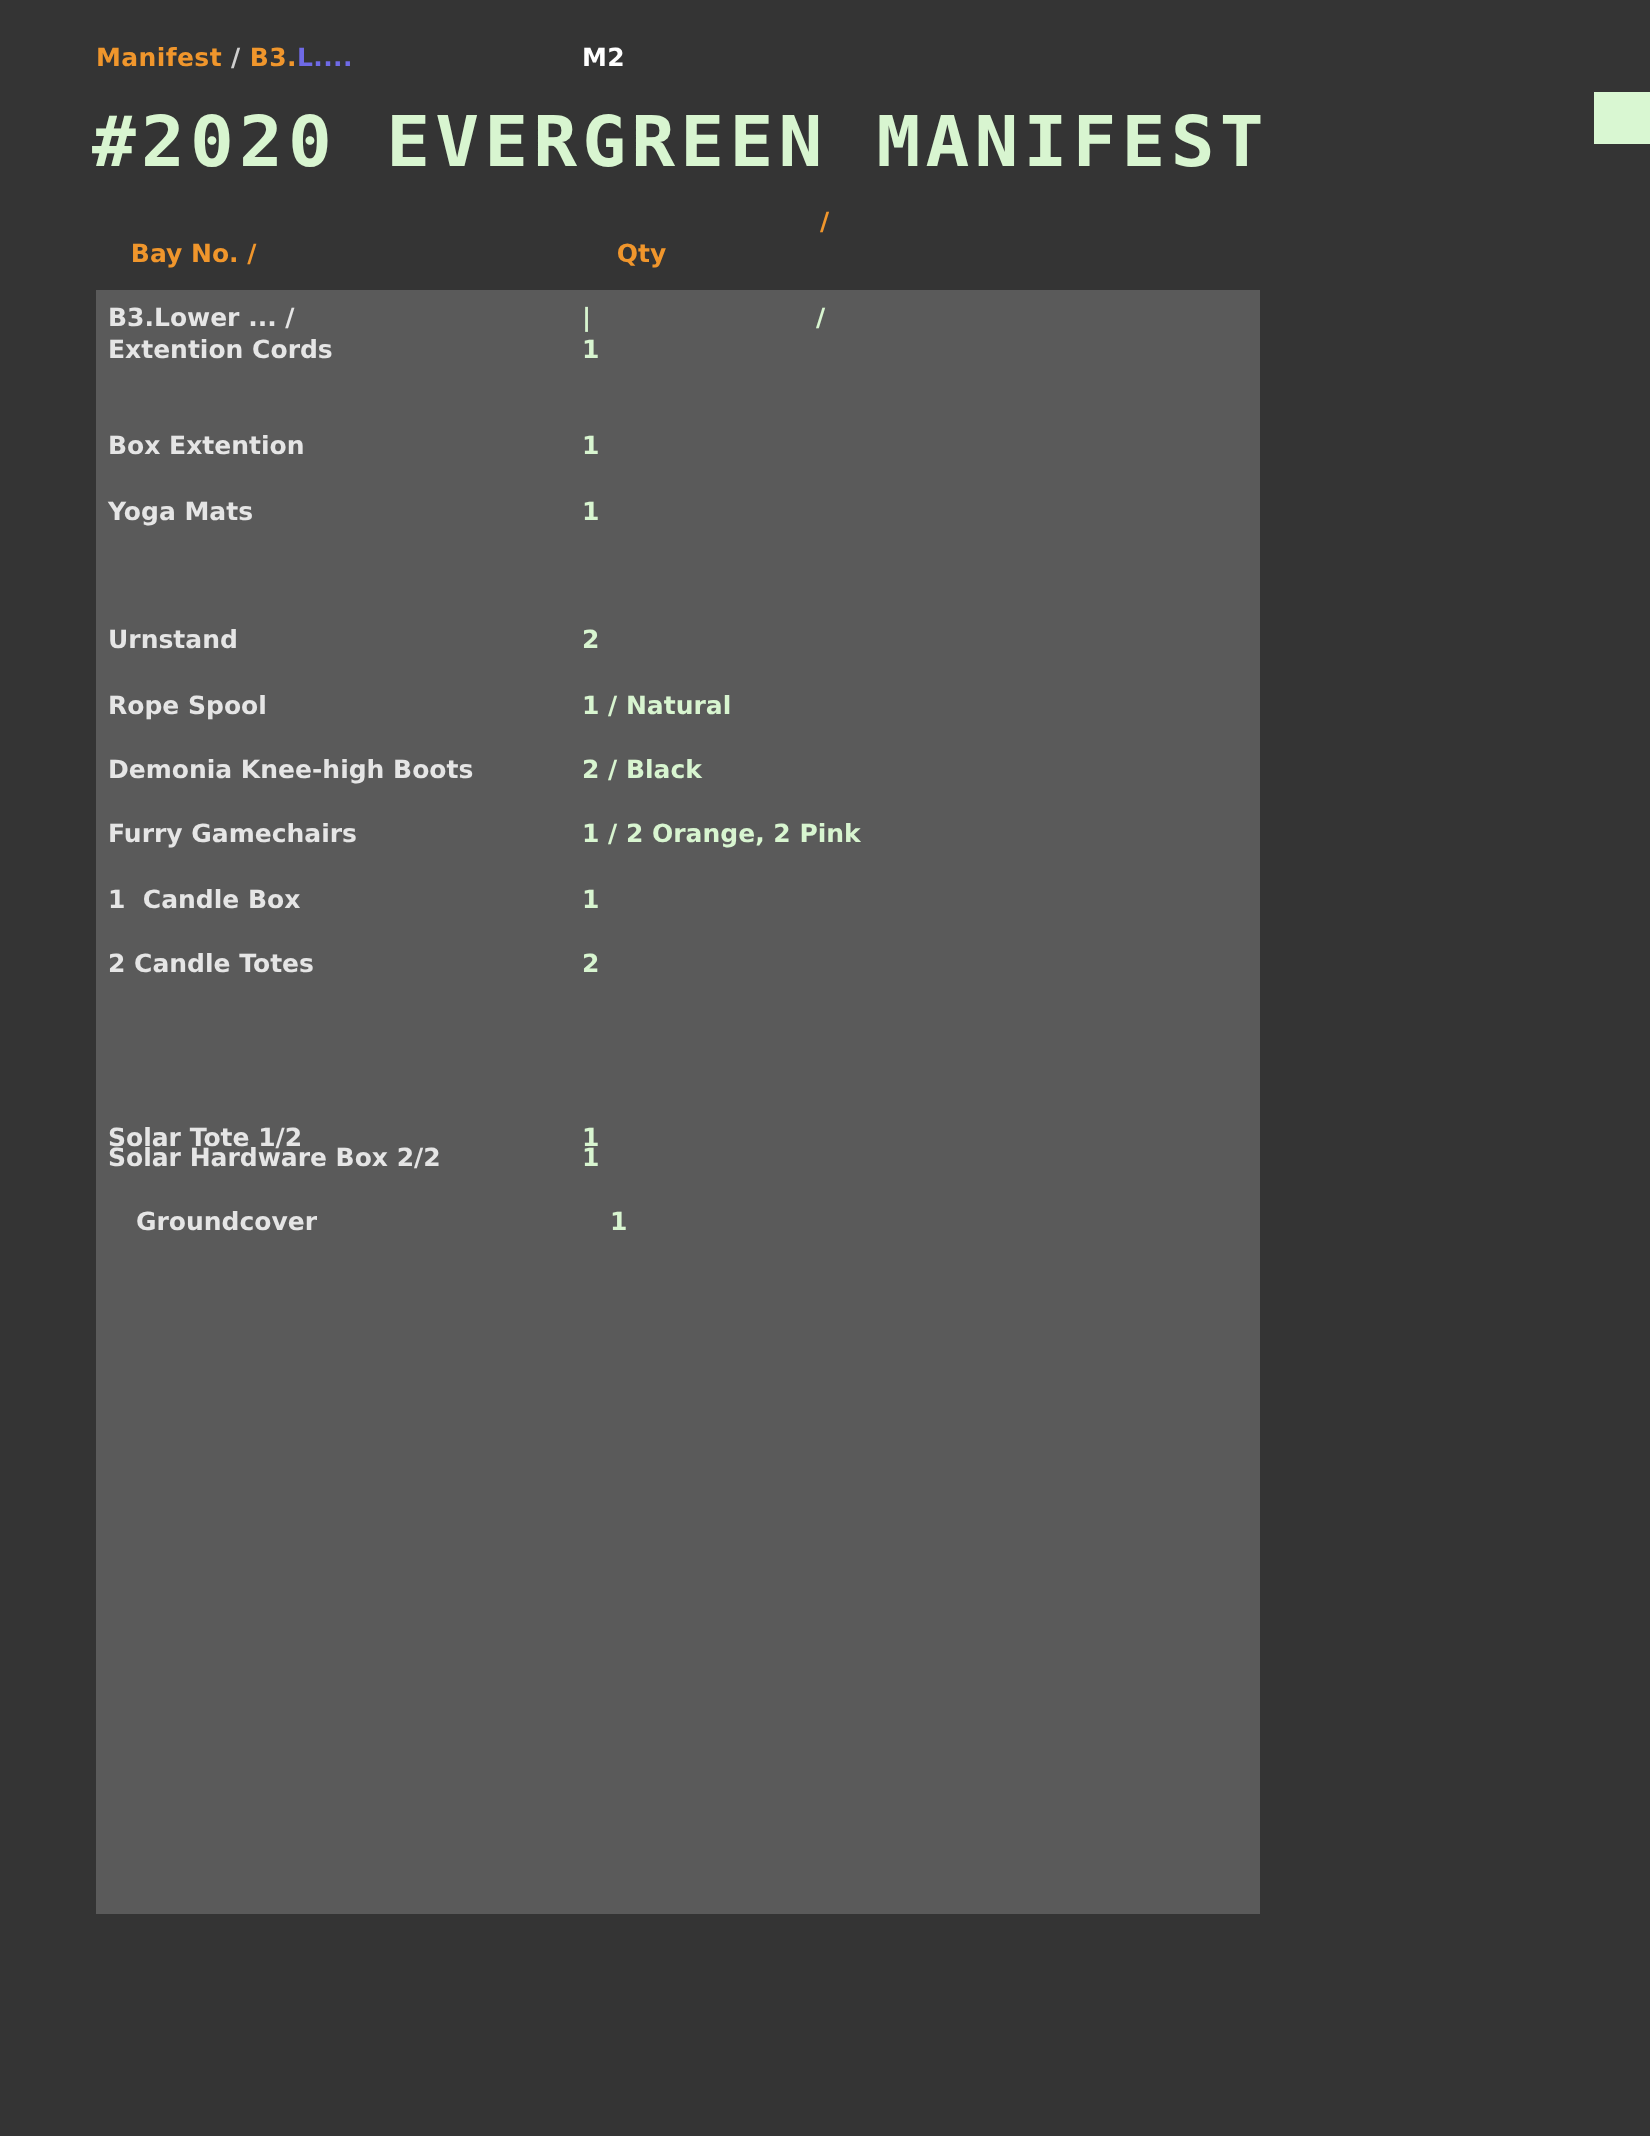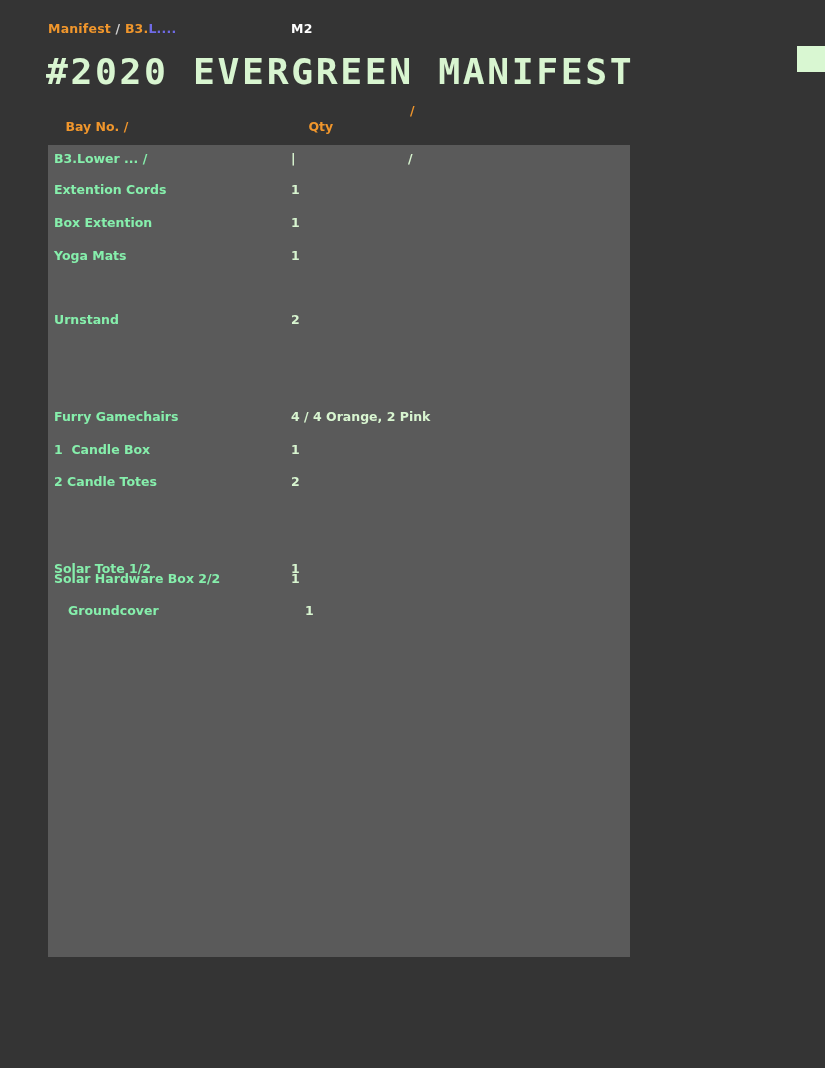--- a/index.html
+++ b/index.html
@@ -106,21 +106,21 @@
     left: 0;
     width: 582px;
     height: 32px;
   }
   .cell-item {
     position: absolute;
     left: 6px;
     top: 6px;
     font-size: 12.5px;
     font-weight: bold;
-    color: #86efac;
+    color: #e5e5e5;
     white-space: pre;
   }
   .cell-qty {
     position: absolute;
     left: 243px;
     top: 6px;
     font-size: 12.5px;
     font-weight: bold;
     color: #d8f5d0;
     white-space: pre;
@@ -151,39 +151,47 @@
     <span class="slash-far">/</span>
     <span class="sub">Size / Color</span>
   </div>
 
   <div class="panel">
     <div class="row" style="top:0px;">
       <span class="cell-item">B3.Lower ... /</span>
       <span class="cell-qty">|</span>
       <span class="cell-qty" style="left:360px;">/</span>
     </div>
-    <div class="row" style="top:31px;">
+    <div class="row" style="top:16px;">
       <span class="cell-item">Extention Cords</span>
       <span class="cell-qty">1</span>
     </div>
     <div class="row" style="top:64px;">
       <span class="cell-item">Box Extention</span>
       <span class="cell-qty">1</span>
     </div>
     <div class="row" style="top:97px;">
       <span class="cell-item">Yoga Mats</span>
       <span class="cell-qty">1</span>
     </div>
     <div class="row" style="top:161px;">
       <span class="cell-item">Urnstand</span>
       <span class="cell-qty">2</span>
     </div>
+    <div class="row" style="top:194px;">
+      <span class="cell-item">Rope Spool</span>
+      <span class="cell-qty">1 / Natural</span>
+    </div>
+    <div class="row" style="top:226px;">
+      <span class="cell-item">Demonia Knee-high Boots</span>
+      <span class="cell-qty">2 / Black</span>
+    </div>
     <div class="row" style="top:258px;">
       <span class="cell-item">Furry Gamechairs</span>
-      <span class="cell-qty">4 / 4 Orange, 2 Pink</span>
+      <span class="cell-qty">1 / 2 Orange, 2 Pink</span>
     </div>
     <div class="row" style="top:291px;padding-left:20px;">
       <span class="cell-item">1  Candle Box</span>
       <span class="cell-qty">1</span>
     </div>
     <div class="row" style="top:323px;">
       <span class="cell-item">2 Candle Totes</span>
       <span class="cell-qty">2</span>
     </div>
     <div class="row" style="top:368px;margin-top:42px;">

